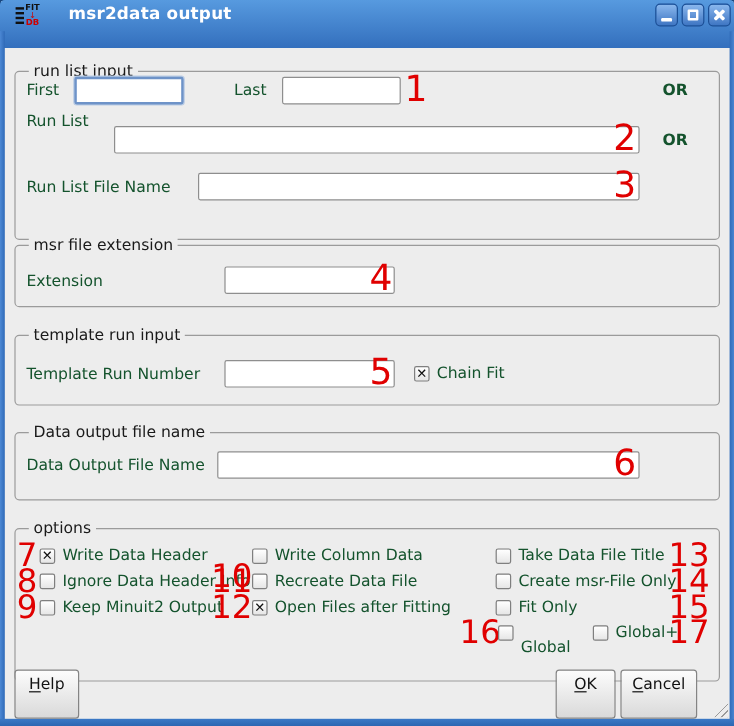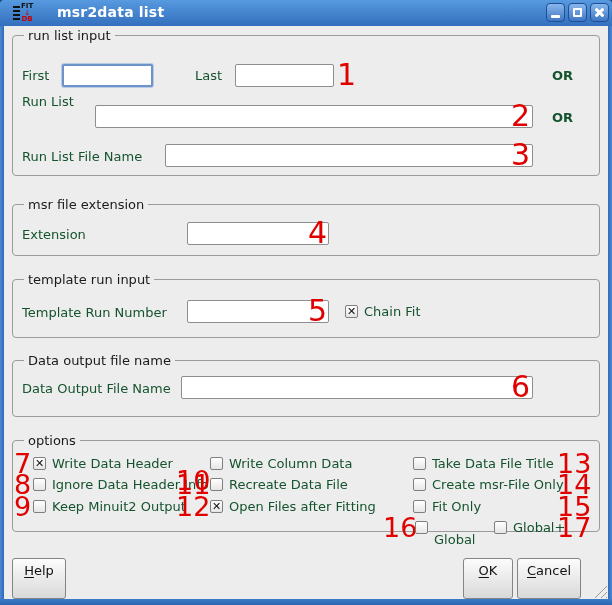--- a/index.html
+++ b/index.html
@@ -2,21 +2,21 @@
 <html><head>
 <meta charset="utf-8">
 <style>
   html,body{margin:0;padding:0;background:#c8c8c8;}
   .window{
     position:relative;width:612px;height:605px;overflow:hidden;
     font-family:"DejaVu Sans","Liberation Sans",sans-serif;
     background:#ededed;box-shadow:0 0 0 1px #17457e inset;
   }
   
-  .titlebar{position:absolute;left:0;top:0;width:612px;height:26px;
+  .titlebar{position:absolute;left:0;top:0;width:612px;height:40px;
     background:linear-gradient(#579adf,#336fbd);
     border-radius:4px 4px 0 0;text-align:right;}
   .frame{position:absolute;background:linear-gradient(90deg,#4c88d4,#2f6ab8);}
   .frame-left{left:0;top:26px;bottom:0;width:4px;}
   .frame-right{right:0;top:26px;bottom:0;width:4px;background:linear-gradient(90deg,#2f6ab8,#4c88d4);}
   .frame-bottom{left:0;right:0;bottom:0;height:6px;background:linear-gradient(#3b79c6,#2c66b2);}
   .wtitle{position:absolute;left:57px;top:4px;font-size:14px;font-weight:bold;color:#ffffff;letter-spacing:.2px;}
   .app-icon{position:absolute;left:13px;top:2px;width:34px;height:22px;display:flex;align-items:center;}
   .app-icon .bars{display:flex;flex-direction:column;gap:2px;}
   .app-icon .bars i{width:7px;height:2px;background:#101010;display:block;}
@@ -69,38 +69,38 @@
           <i></i>
           <i></i>
           <i></i>
         </span>
       <span class="stack">
         <span class="fit">FIT</span>
         <span class="arr">↓</span>
         <span class="db">DB</span>
       </span>
     </div>
-    <div class="wtitle">msr2data list</div>
+    <div class="wtitle">msr2data output</div>
     <div class="winbtns">
       <div class="winbtn">
           <span class="g-min"></span>
         </div>
       <div class="winbtn">
           <span class="g-max"></span>
         </div>
       <div class="winbtn">
           <span class="g-close"></span>
         </div>
     </div>
   </div>
   <div class="frame frame-left"></div>
   <div class="frame frame-right"></div>
   <div class="frame frame-bottom"></div>
 
-  <div class="grp" style="top:35px;height:141px;">
+  <div class="grp" style="top:59px;height:141px;">
     <span class="grp-title">run list input</span>
   </div>
   <span class="lbl" style="left:22px;top:68px;">First</span>
   <input class="tin focused" style="left: 62px; top: 64px; width: 91px;" value="">
   <span class="lbl" style="left:195px;top:68px;">Last</span>
   <input class="tin" style="left: 235px; top: 64px; width: 99px;" value="">
   <span class="rn" style="left:337px;top:62px;">1</span>
   <span class="lbl or" style="left:552px;top:68px;">OR</span>
 
   <span class="lbl" style="left:22px;top:94px;">Run List</span>
@@ -130,21 +130,21 @@
     </span>
   <span class="lbl" style="left:364px;top:304px;">Chain Fit</span>
 
   <div class="grp" style="top:360px;height:57px;">
     <span class="grp-title">Data output file name</span>
   </div>
   <span class="lbl" style="left:22px;top:381px;">Data Output File Name</span>
   <input class="tin" style="left: 181px; top: 376px; width: 352px;" value="">
   <span class="rn" style="left:511px;top:374px;">6</span>
 
-  <div class="grp" style="top:440px;height:92px;">
+  <div class="grp" style="top:440px;height:128px;">
     <span class="grp-title">options</span>
   </div>
 
   <span class="rn sm" style="left:14px;top:453px;">7</span>
   <span class="cb checked" style="left:33px;top:457px;">
       <span class="xmark">✕</span>
     </span>
   <span class="lbl" style="left:52px;top:456px;">Write Data Header</span>
 
   <span class="rn sm" style="left:14px;top:474px;">8</span>

